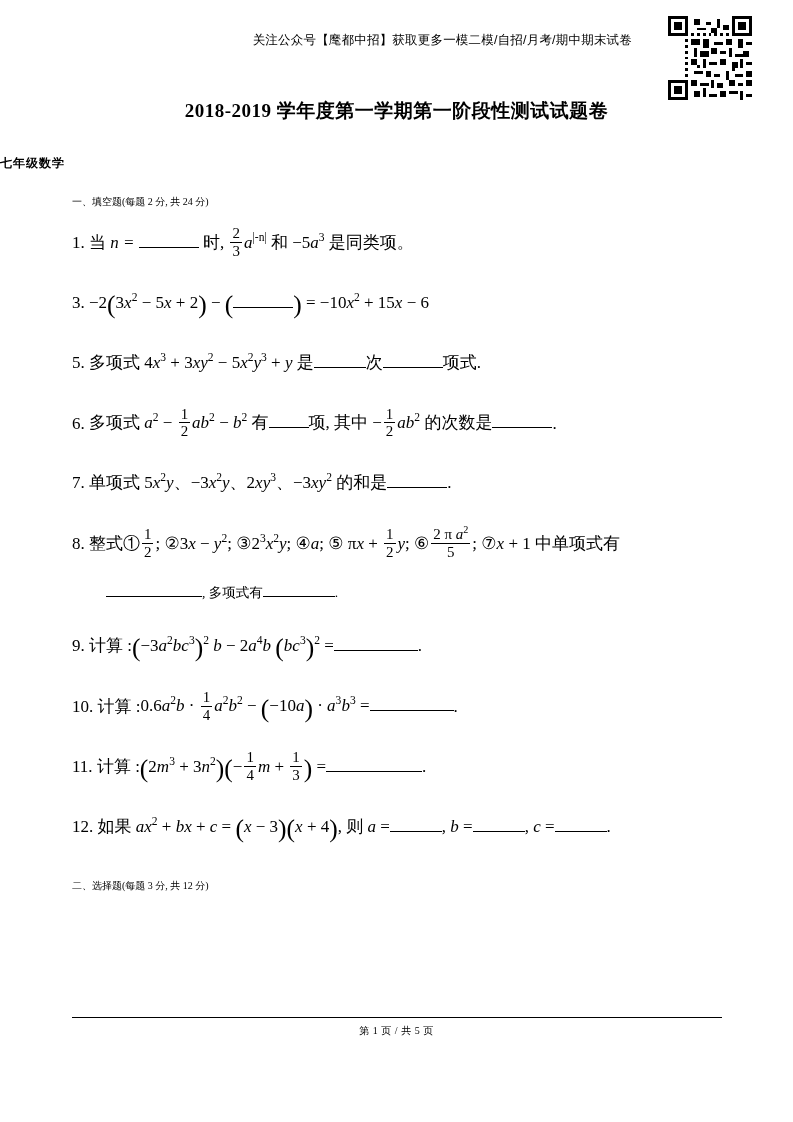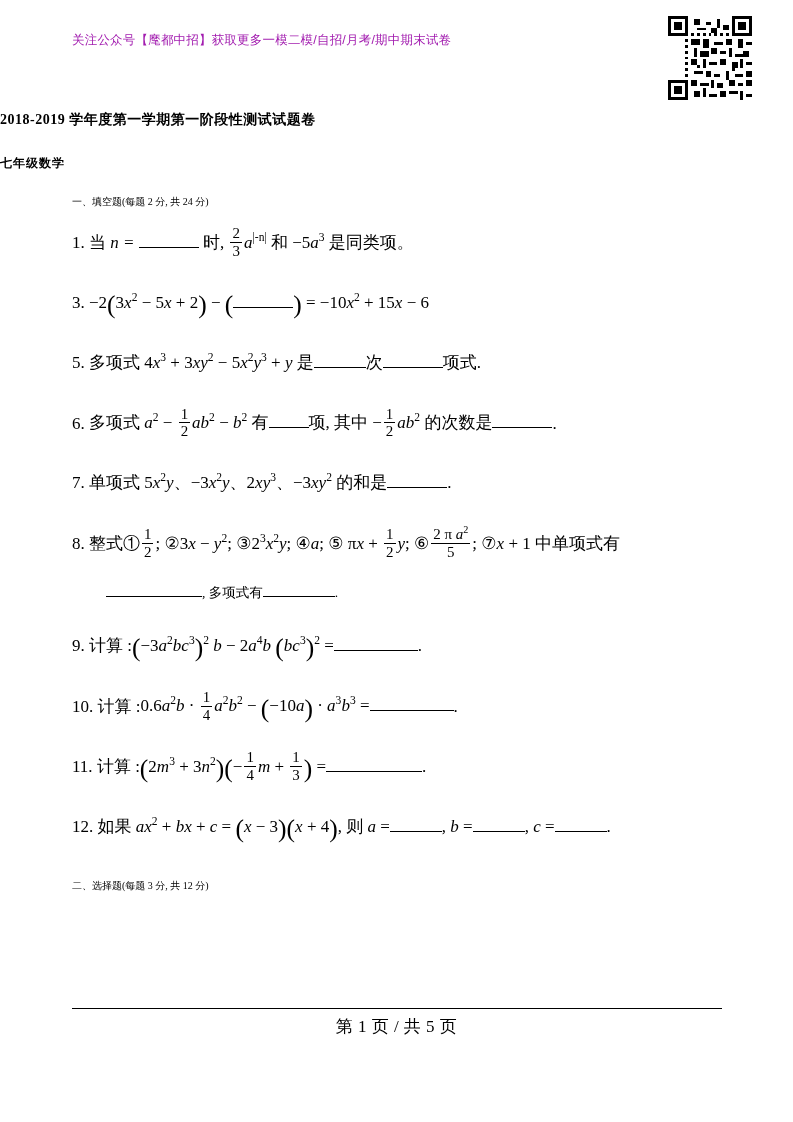--- a/index.html
+++ b/index.html
@@ -23,45 +23,46 @@
     padding: 0 72px;
   }
   
   .banner {
     position: absolute;
     left: 72px;
     top: 32px;
     width: 560px;
     font-family: "Liberation Sans", sans-serif;
     font-size: 12.5px;
-    color: #a21caf;
+    color: #000000;
     letter-spacing: 0.2px;
+    text-align: right;
   }
   .qr {
     position: absolute;
     right: 35px;
     top: 14px;
     width: 88px;
     height: 88px;
     background: #fff;
     padding: 2px;
   }
   .qr svg { display: block; }
 
   
   .doc-title {
     position: absolute;
     left: 0;
     right: 0;
     top: 98px;
+    text-align: center;
     font-family: "Liberation Serif", serif;
-    font-size: 14px;
+    font-size: 19px;
     font-weight: bold;
     letter-spacing: 0.5px;
-    margin-top: 13px;
   }
   .doc-subtitle {
     position: absolute;
     left: 0;
     right: 0;
     top: 155px;
     text-align: left;
     font-size: 12px;
     font-weight: bold;
     letter-spacing: 1px;
@@ -123,21 +124,21 @@
     right: 0;
     bottom: 84px;
     text-align: center;
   }
   .footer .rule {
     width: 650px;
     margin: 0 auto 6px auto;
     border-top: 1px solid #000;
   }
   .footer .pg {
-    font-size: 17px;
+    font-size: 10px;
     letter-spacing: 0.5px;
     font-family: Liberation Serif, serif;
   }
 </style>
 </head>
 <body>
 
 <div class="page">
 
   <div class="banner">关注公众号【麾都中招】获取更多一模二模/自招/月考/期中期末试卷</div>

